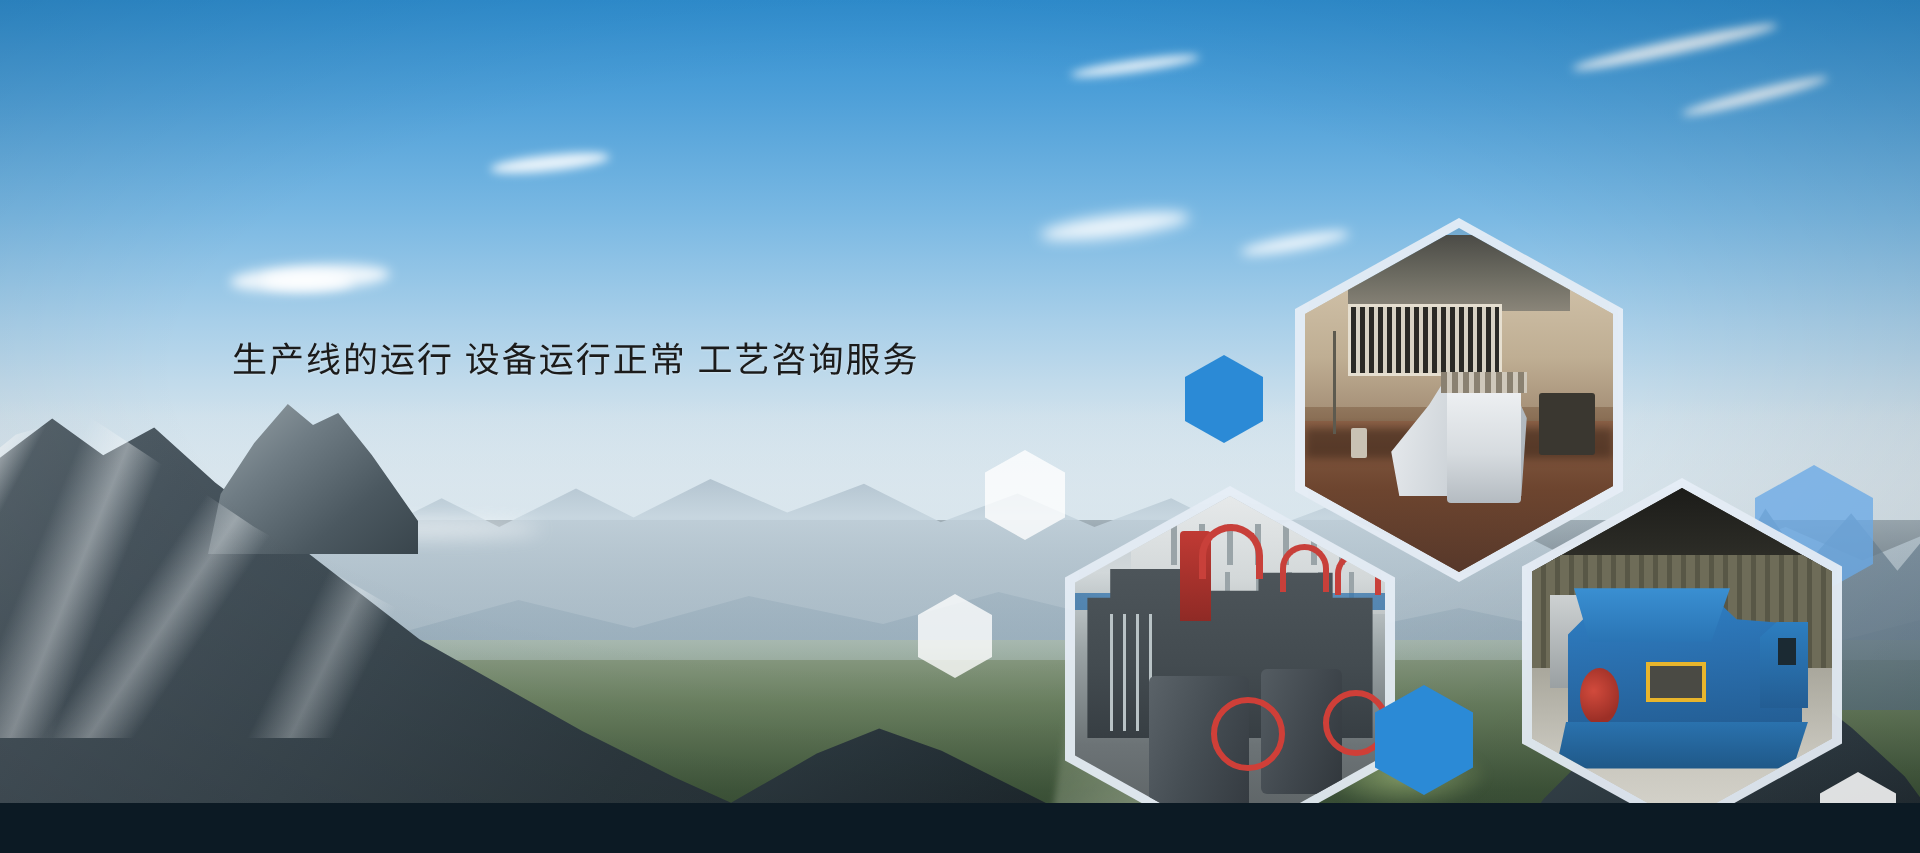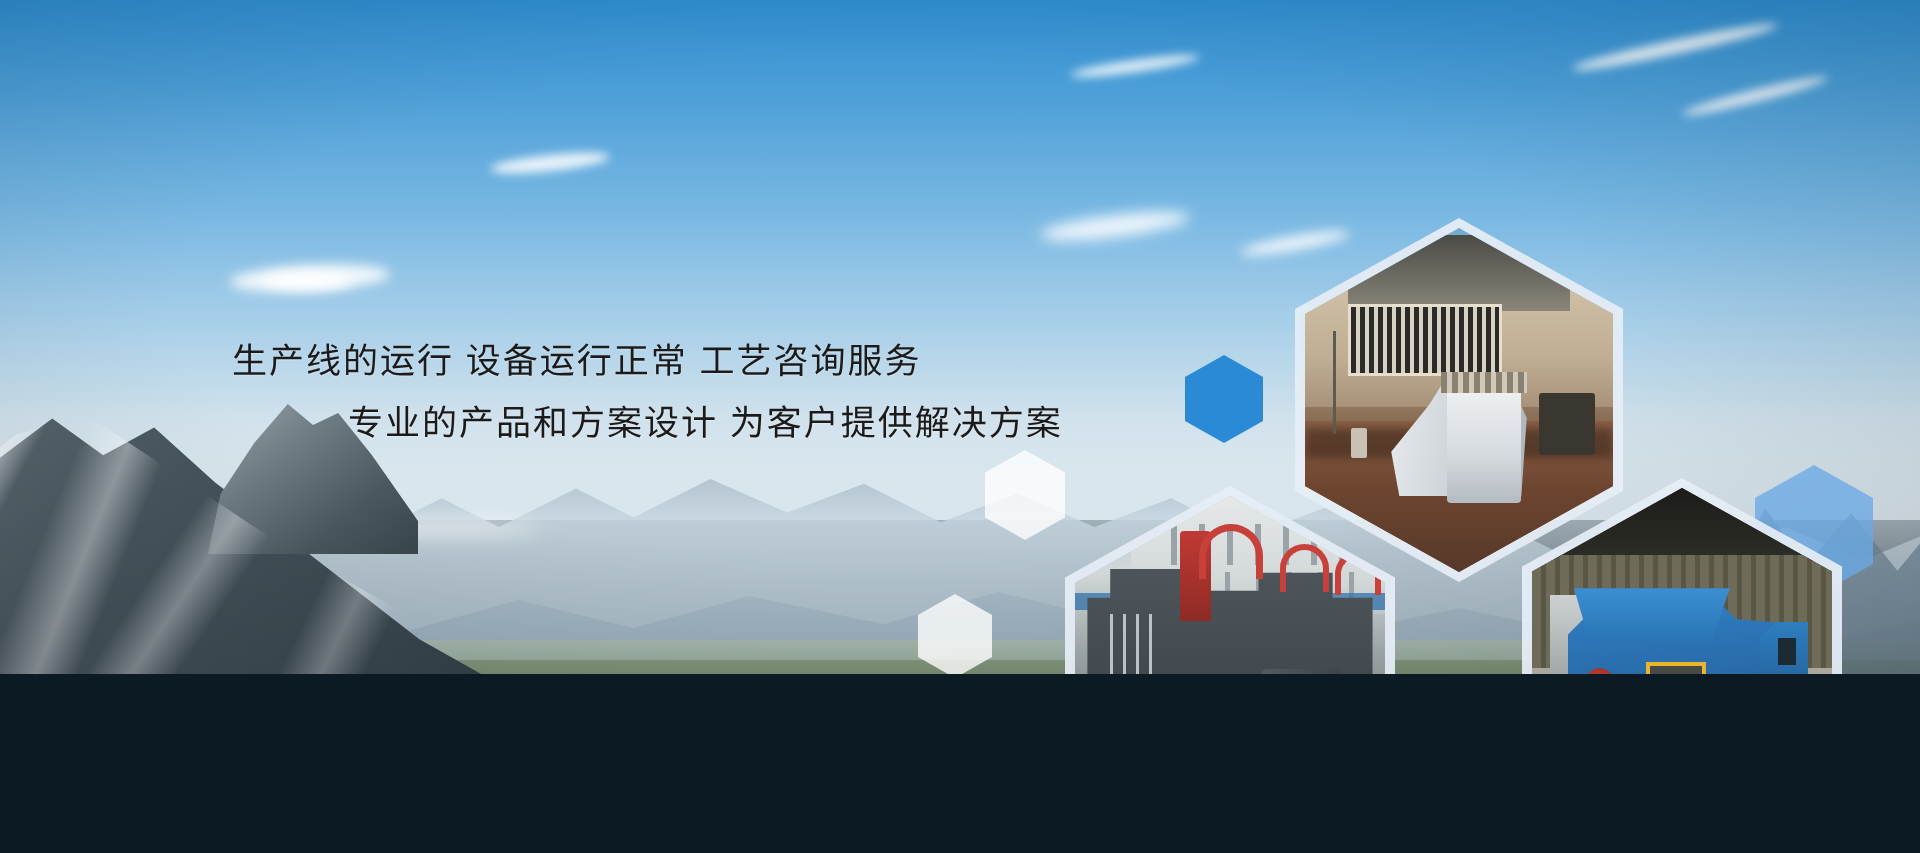--- a/index.html
+++ b/index.html
@@ -3,21 +3,21 @@
 <meta charset="utf-8">
 <title>Hero Banner</title>
 <style>
   html,body{margin:0;padding:0;}
   body{
     width:1920px;height:853px;overflow:hidden;
     font-family:"Liberation Sans","DejaVu Sans",sans-serif;
     background:#0c1a24;
   }
   .banner{
-    position:relative;width:1920px;height:674px;overflow:hidden;
+    position:relative;width:1920px;height:803px;overflow:hidden;font-family:Liberation Serif, serif;
   }
 
   
   .bg{position:absolute;inset:0;overflow:hidden;}
   .sky{
     position:absolute;left:0;top:0;width:1920px;height:520px;
     background:linear-gradient(180deg,#2f8ed0 0%,#4d9fd8 18%,#7bb9e3 42%,#a8cfe9 62%,#cfe1ec 80%,#e3ebf0 100%);
   }
   .cloud{position:absolute;background:rgba(255,255,255,0.85);border-radius:50%;filter:blur(6px);}
   .c1{left:230px;top:265px;width:160px;height:26px;transform:rotate(-3deg);}
@@ -277,21 +277,20 @@
     <div class="mtn-left"></div>
     <div class="mtn-left-peak"></div>
     <div class="mtn-left-snow"></div>
     <div class="mtn-fore"></div>
     <div class="mtn-right-dark"></div>
     <div class="vignette"></div>
   </div>
 
   <div class="headline">
     <div class="hl-line hl-line1">生产线的运行 设备运行正常 工艺咨询服务</div>
-    <div class="hl-line hl-line2">专业的产品和方案设计  为客户提供解决方案</div>
   </div>
 
   <div class="deco" style="left:1185px;top:355px;width:78px;height:88px;background:#2b8ad6;"></div>
 
   <div class="deco" style="left:985px;top:450px;width:80px;height:90px;background:rgba(255,255,255,.78);"></div>
 
   <div class="deco" style="left:918px;top:594px;width:74px;height:84px;background:rgba(255,255,255,.78);"></div>
 
   <div class="deco" style="left:1755px;top:465px;width:118px;height:132px;background:rgba(106,169,230,.78);"></div>
 

